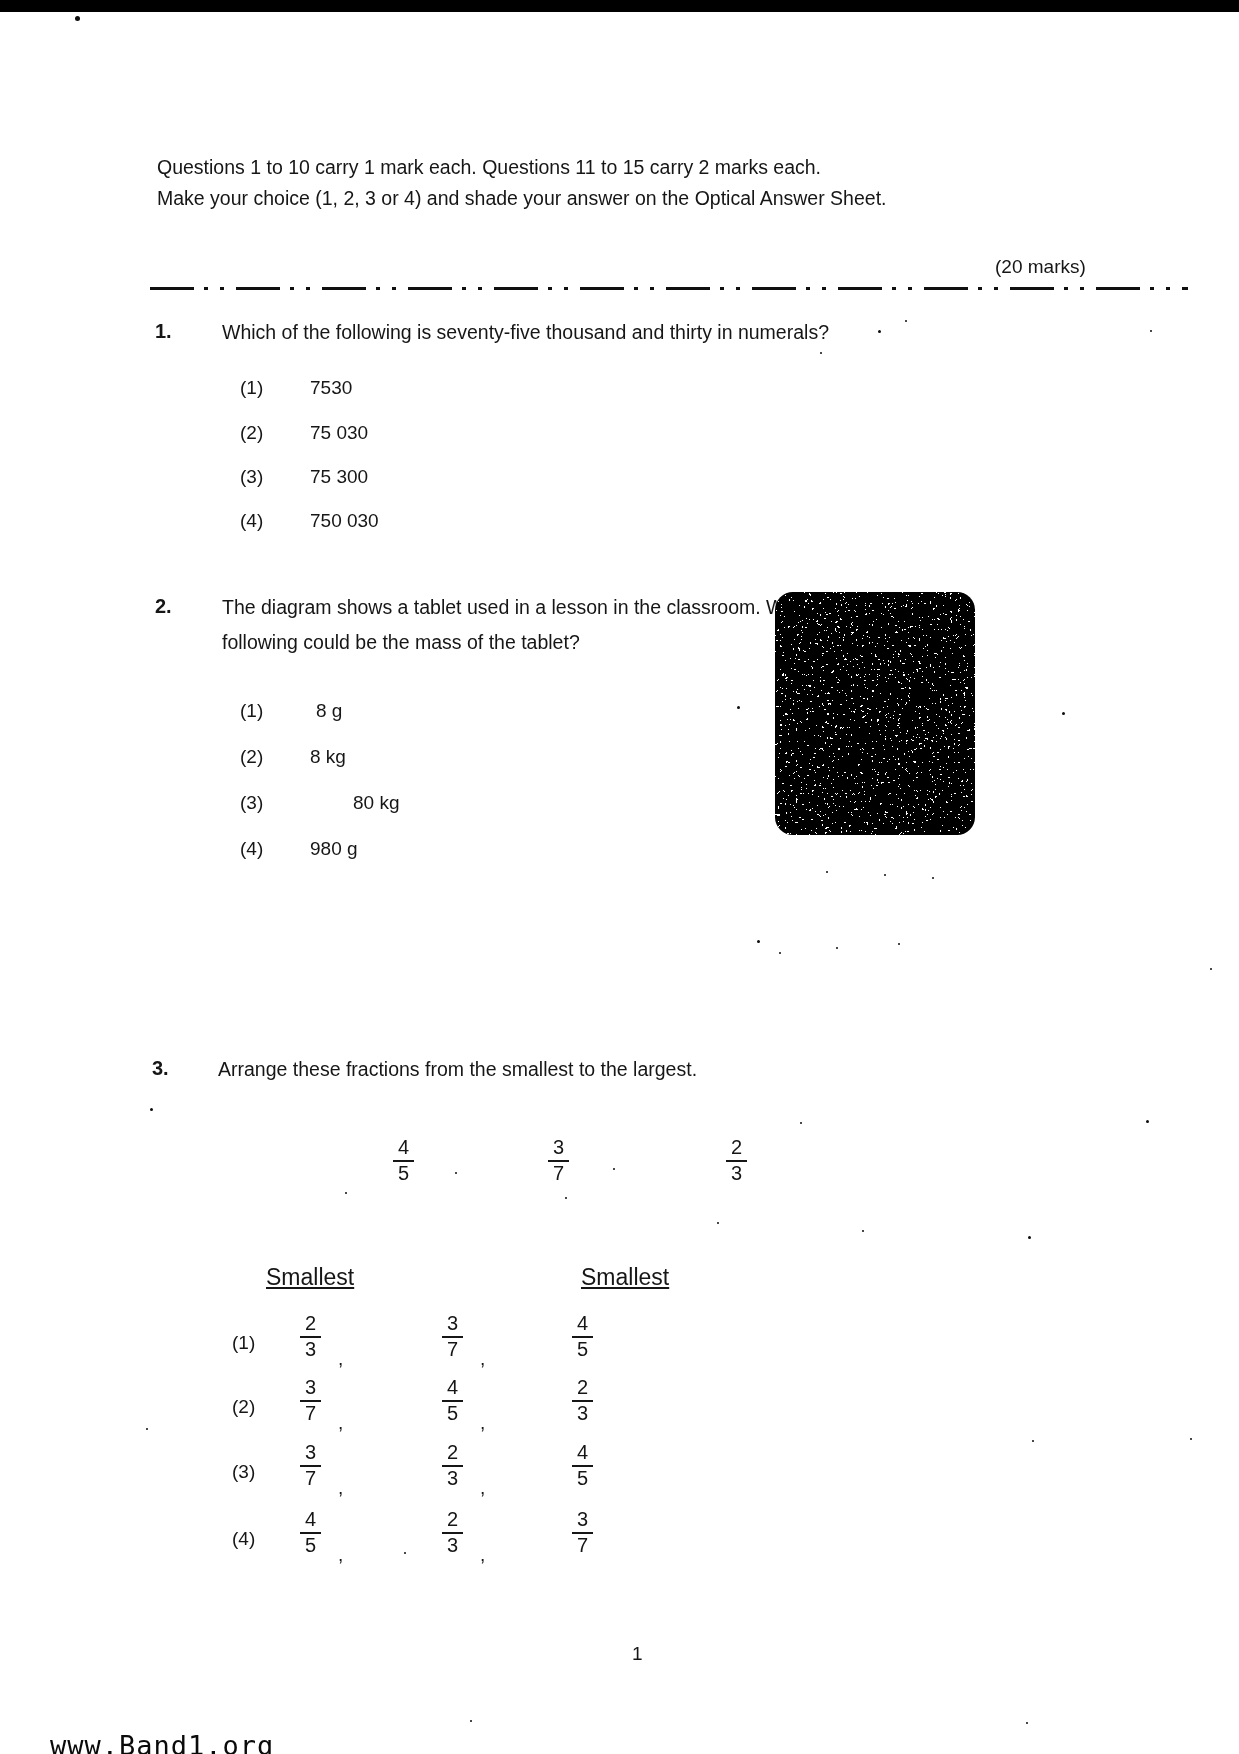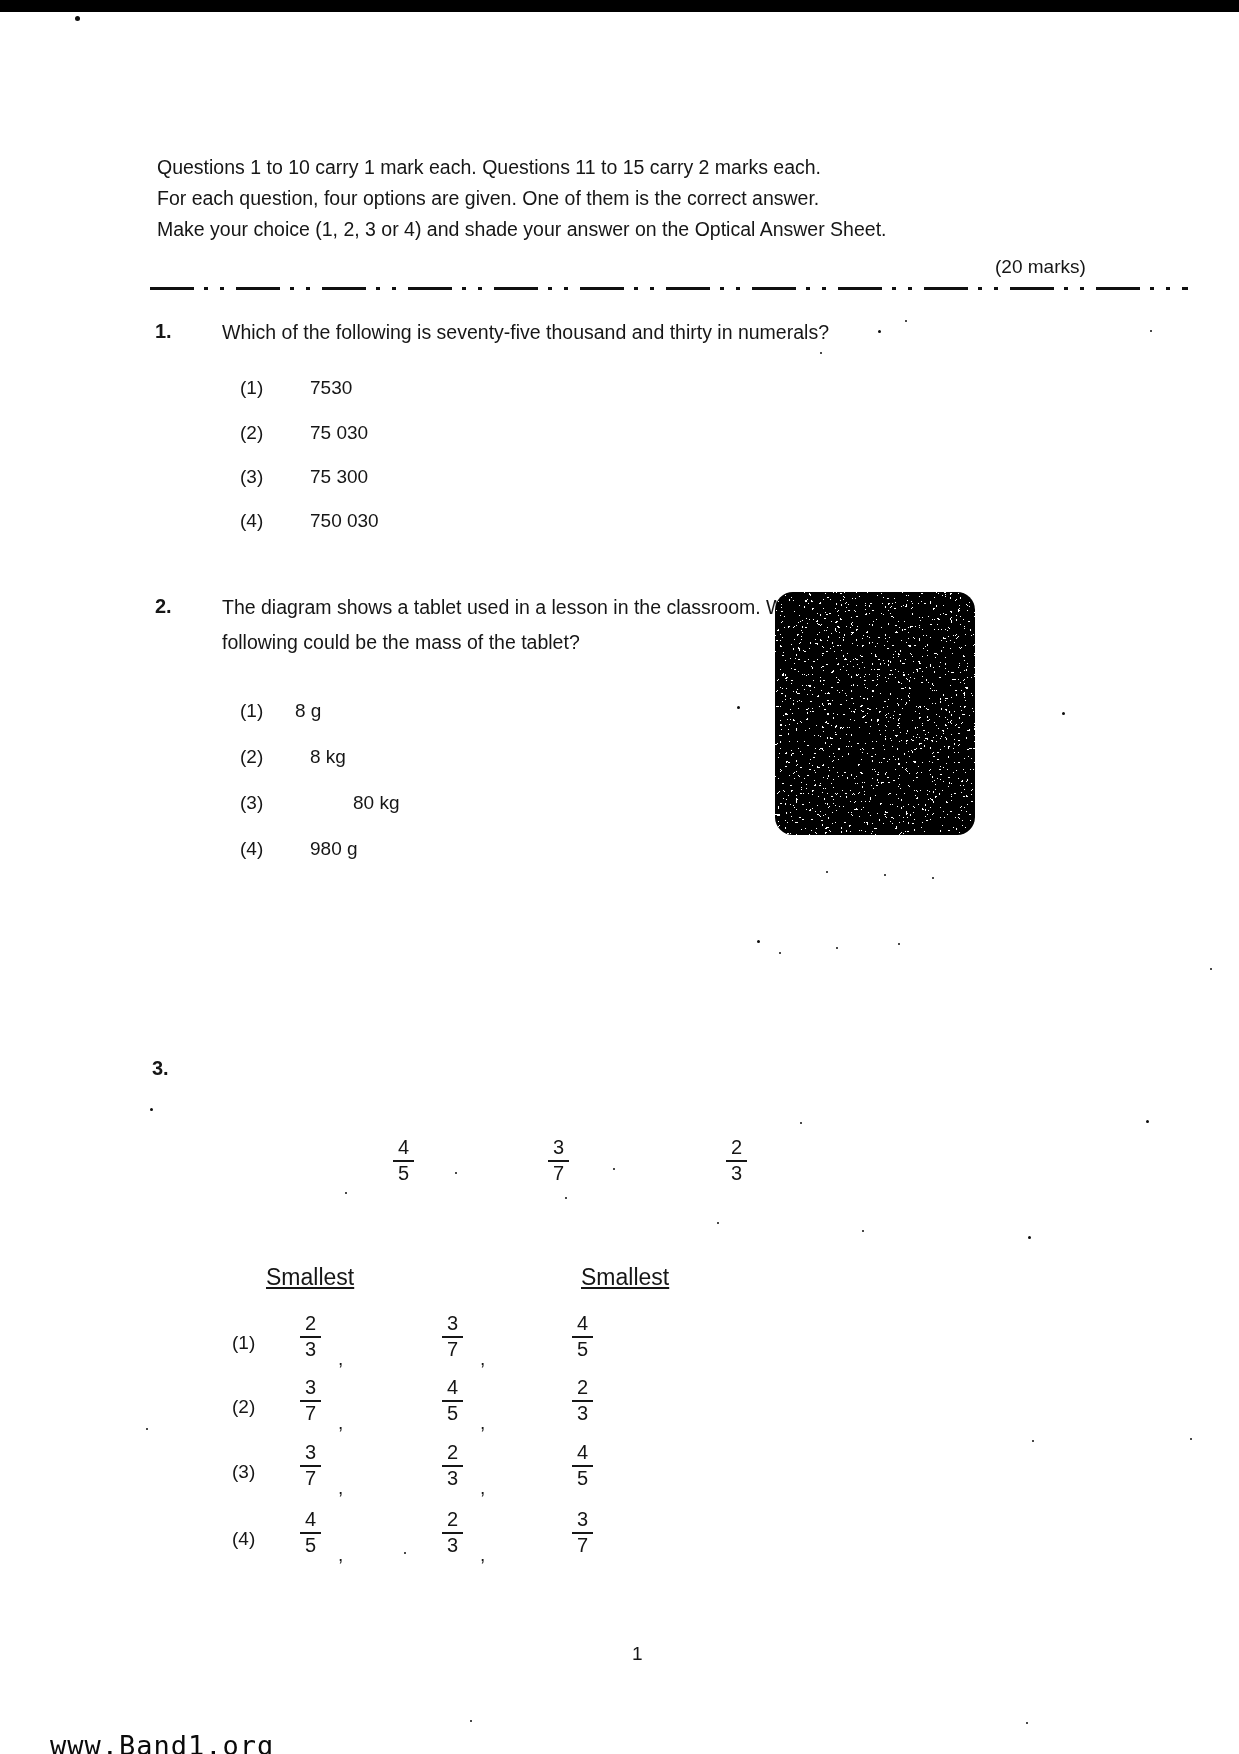--- a/index.html
+++ b/index.html
@@ -29,21 +29,20 @@
 </head>
 <body>
 
 <div class="page">
   <div class="topbar"></div>
 
   <div class="content">
 
     <div class="abs" style="left:157px;top:152px;">
       <div class="instr-line">Questions 1 to 10 carry 1 mark each. Questions 11 to 15 carry 2 marks each.</div>
-      <div class="instr-line">For each question, four options are given. One of them is the correct answer.</div>
       <div class="instr-line">Make your choice (1, 2, 3 or 4) and shade your answer on the Optical Answer Sheet.</div>
     </div>
     <div class="abs marks" style="left:995px;top:256px;">(20 marks)</div>
     <div class="divider" style="left:150px;top:287px;width:1038px;"></div>
 
     <div class="abs qnum" style="left:155px;top:320px;">1.</div>
     <div class="abs qtext" style="left:222px;top:321px;">Which of the following is seventy-five thousand and thirty in numerals?</div>
     <div class="abs optlabel" style="left:240px;top:377px;">(1)</div>
     <div class="abs optval" style="left:310px;top:377px;">7530</div>
     <div class="abs optlabel" style="left:240px;top:422px;">(2)</div>
@@ -51,21 +50,21 @@
     <div class="abs optlabel" style="left:240px;top:466px;">(3)</div>
     <div class="abs optval" style="left:310px;top:466px;">75 300</div>
     <div class="abs optlabel" style="left:240px;top:510px;">(4)</div>
     <div class="abs optval" style="left:310px;top:510px;">750 030</div>
 
     <div class="abs qnum" style="left:155px;top:595px;">2.</div>
     <div class="abs qtext" style="left:222px;top:596px;">The diagram shows a tablet used in a lesson in the classroom. Which of the</div>
     <div class="abs qtext" style="left:222px;top:631px;">following could be the mass of the tablet?</div>
 
     <div class="abs optlabel" style="left:240px;top:700px;">(1)</div>
-    <div class="abs optval" style="left:295px;top:700px;">8 g</div>
+    <div class="abs optval" style="left:316px;top:700px;">8 g</div>
     <div class="abs optlabel" style="left:240px;top:746px;">(2)</div>
     <div class="abs optval" style="left:310px;top:746px;">8 kg</div>
     <div class="abs optlabel" style="left:240px;top:792px;">(3)</div>
     <div class="abs optval" style="left:310px;top:792px;margin-left:43px;">80 kg</div>
     <div class="abs optlabel" style="left:240px;top:838px;">(4)</div>
     <div class="abs optval" style="left:310px;top:838px;">980 g</div>
 
     <svg class="noise-img" style="left:775px;top:592px;" width="200" height="243" viewBox="0 0 200 243">
       <defs>
         <filter id="bwnoise" x="-5%" y="-5%" width="110%" height="110%">
@@ -82,20 +81,21 @@
             <rect x="0" y="0" width="200" height="243" rx="18"></rect>
           </clipPath>
       </defs>
       <g clip-path="url(#rndclip)">
         <rect width="200" height="243" fill="#ffffff"></rect>
         <rect width="200" height="243" filter="url(#bwnoise)"></rect>
       </g>
     </svg>
 
     <div class="abs qnum" style="left:152px;top:1057px;">3.</div>
+    <div class="abs qtext" style="left:218px;top:1058px;">Arrange these fractions from the smallest to the largest.</div>
 
     <div class="abs frac" style="left:393px;top:1136px;">
       <span class="n">4</span>
       <span class="d">5</span>
     </div>
     <div class="abs frac" style="left:548px;top:1136px;">
       <span class="n">3</span>
       <span class="d">7</span>
     </div>
     <div class="abs frac" style="left:726px;top:1136px;">

